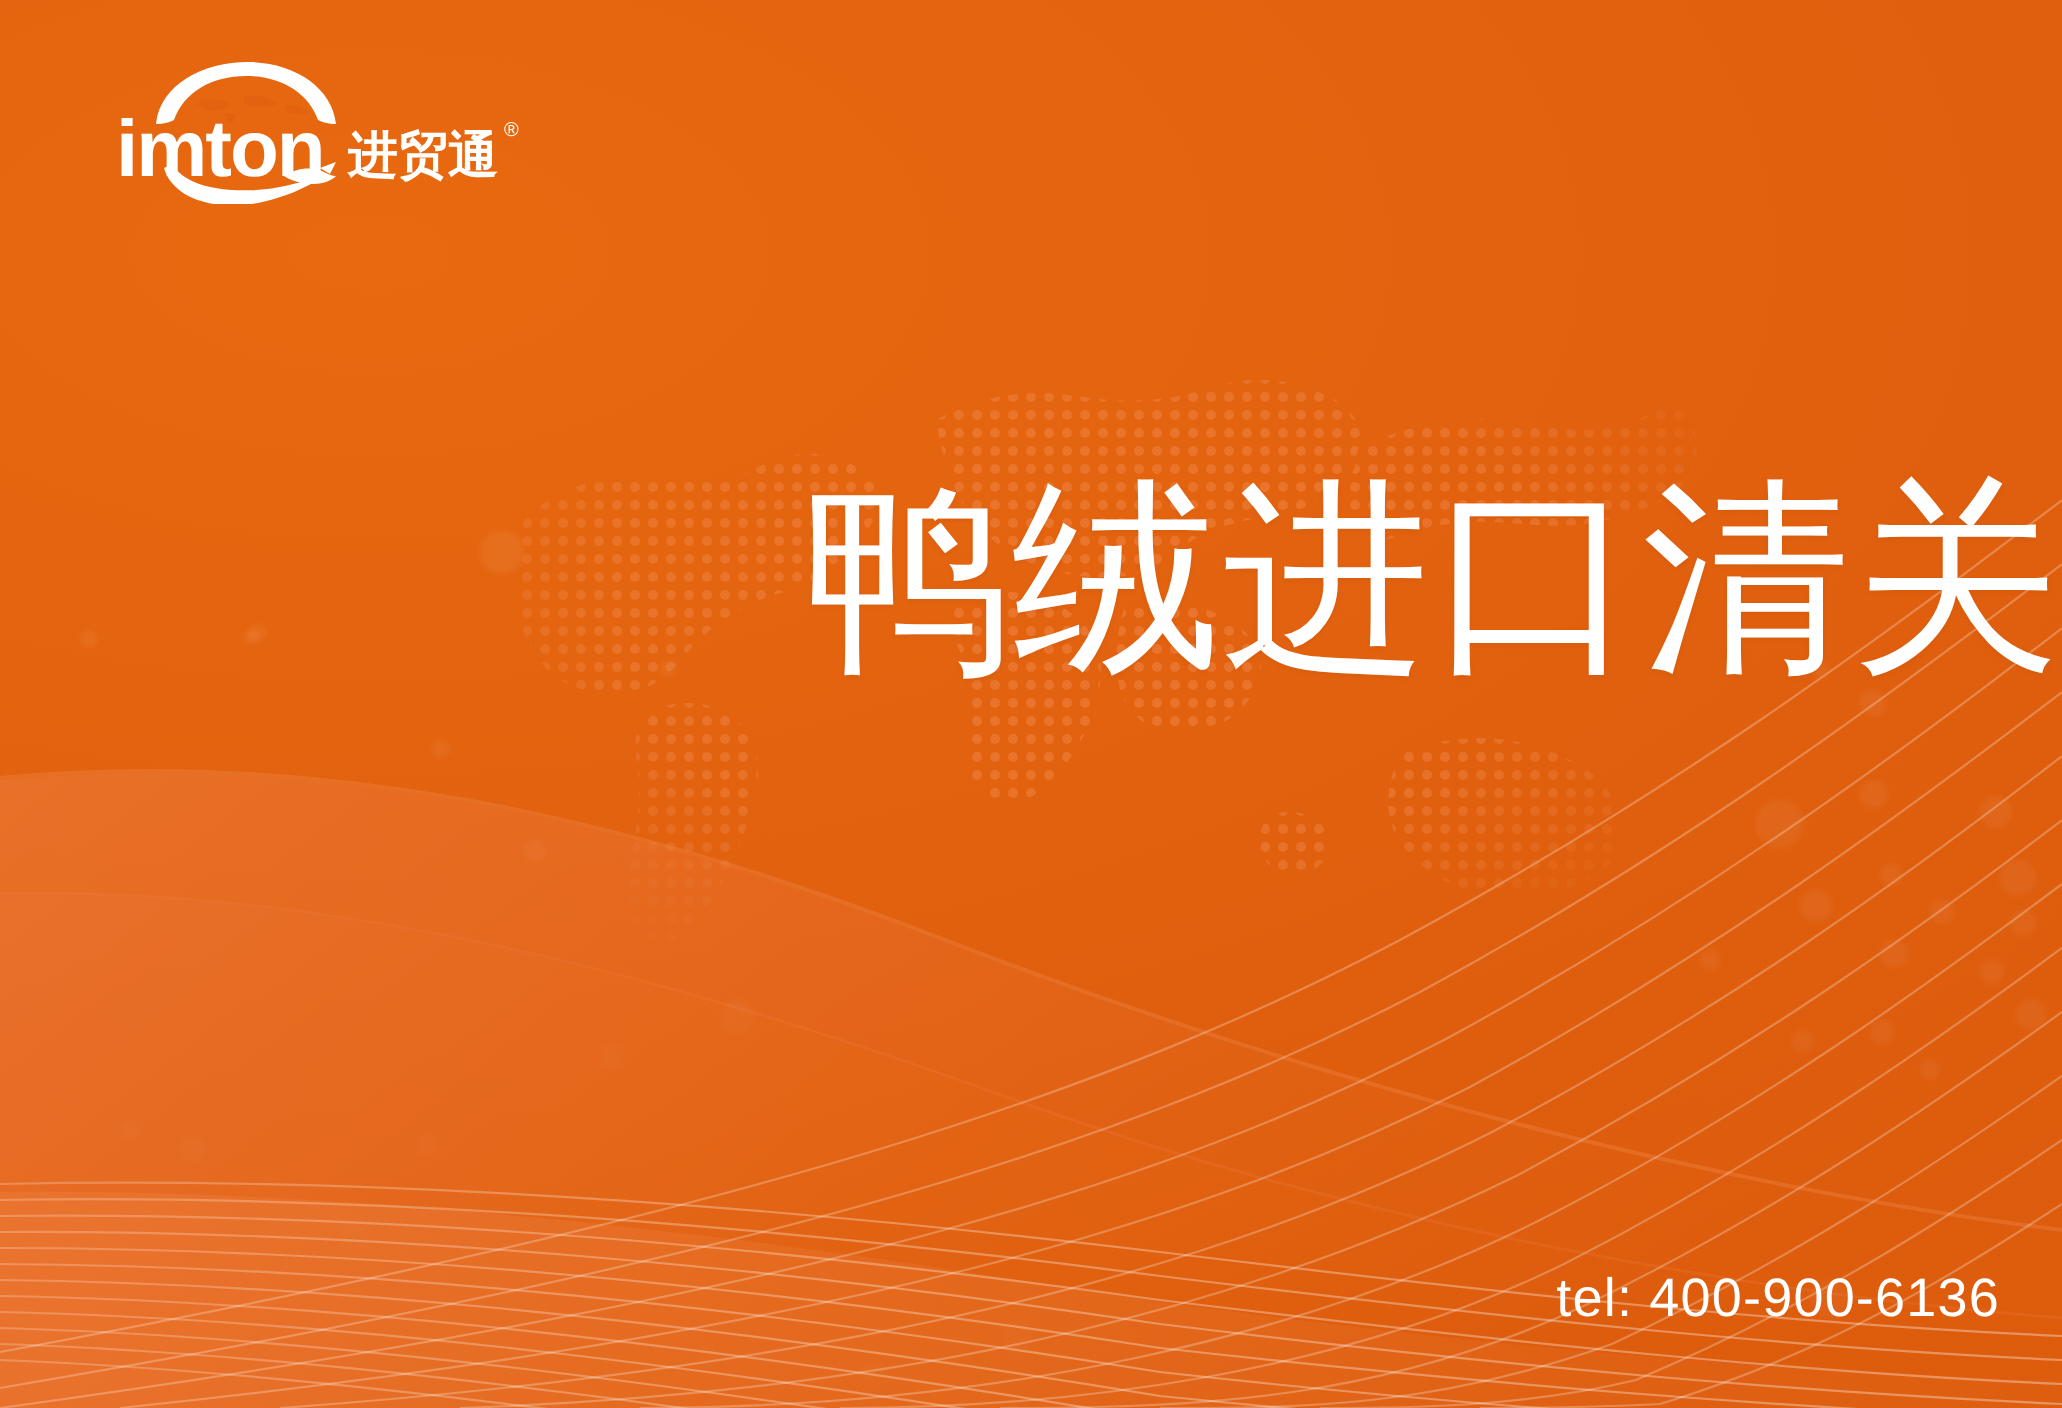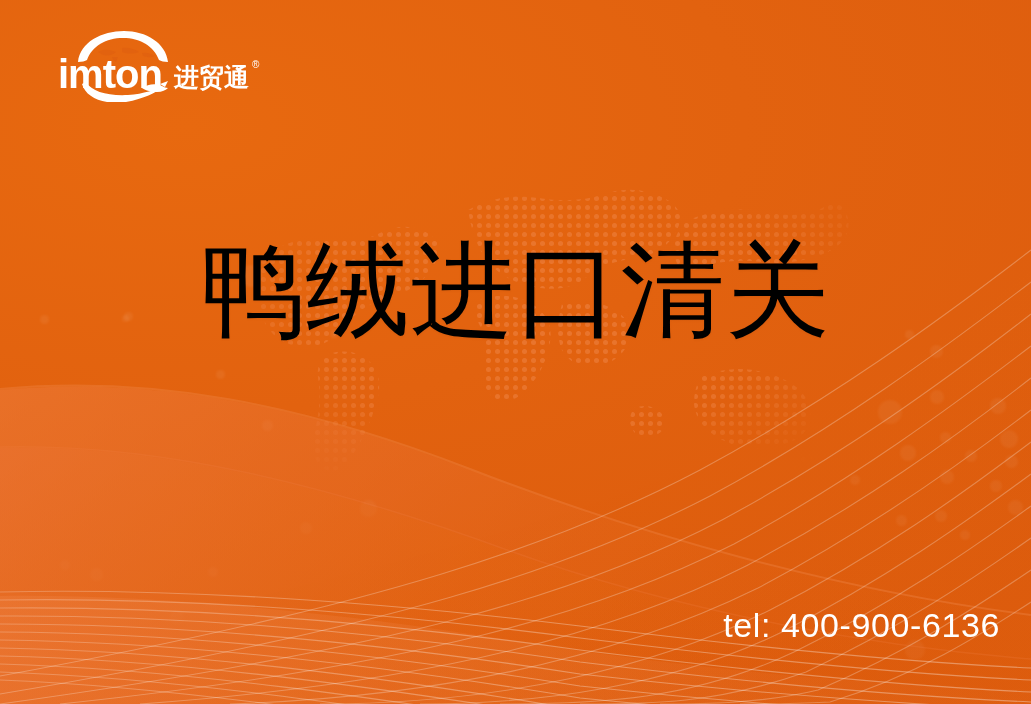--- a/index.html
+++ b/index.html
@@ -79,38 +79,38 @@
     margin-left: 20px;
   }
   .logo svg { display: block; width: 100%; height: 100%; }
 
   
   .headline {
     position: absolute;
     left: 0;
     right: 0;
     top: 226px;
-    text-align: center;
-    color: #000000;
+    text-align: right;
+    color: #ffffff;
     font-family: "Liberation Sans", "DejaVu Sans", sans-serif;
     font-weight: 300;
     font-size: 104px;
     line-height: 128px;
     letter-spacing: 1px;
     text-shadow: 0 1px 2px rgba(140,55,5,0.10);
   }
   .headline .line { display: block; white-space: nowrap; }
 
   
   .tel {
     position: absolute;
     right: 31px;
-    top: 606px;
+    top: 634px;
     color: #ffffff;
-    font-size: 34px;
+    font-size: 27px;
     font-weight: 400;
     letter-spacing: 0.6px;
     white-space: nowrap;
   }
 </style>
 </head>
 <body>
 
 <div class="banner">
 

